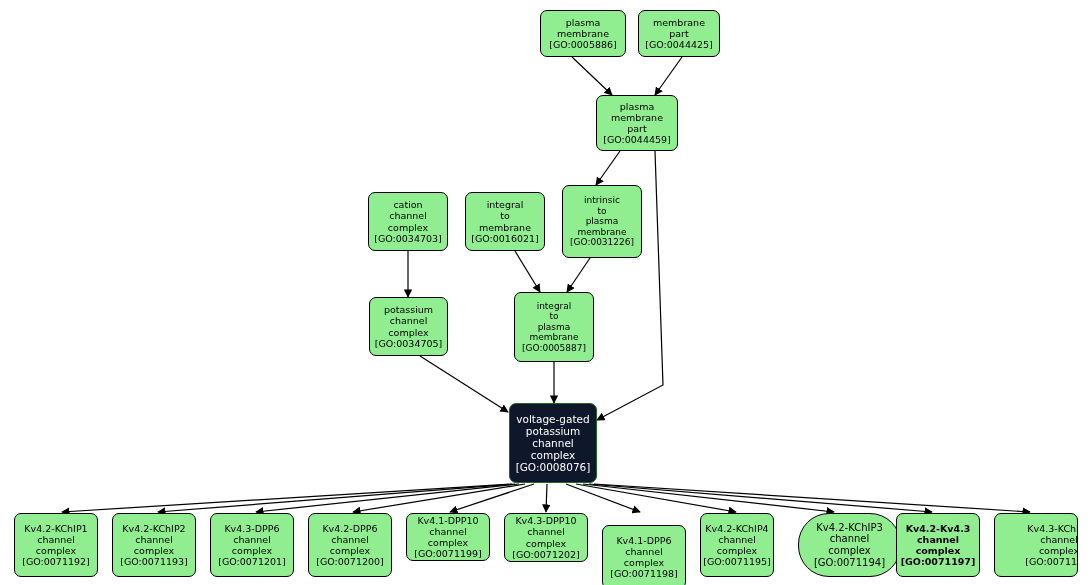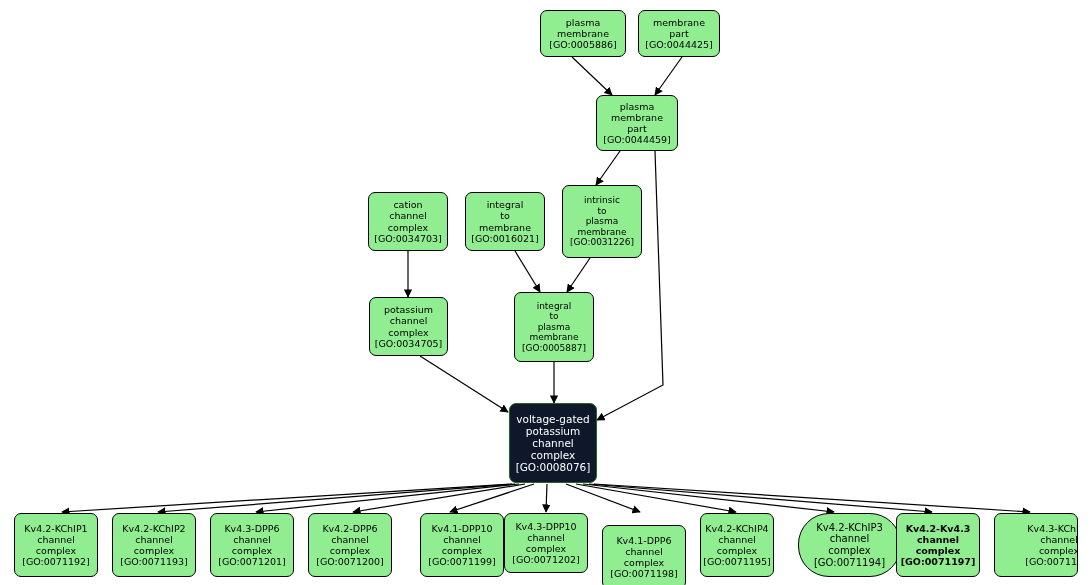--- a/index.html
+++ b/index.html
@@ -154,27 +154,27 @@
         <span class="line">channel</span>
         <span class="line">complex</span>
         <span class="line">[GO:0071201]</span>
       </div>
       <div class="go-node" style="left: 308px; top: 513px; width: 84px; height: 64px; font-size: 9.5px;">
         <span class="line">Kv4.2-DPP6</span>
         <span class="line">channel</span>
         <span class="line">complex</span>
         <span class="line">[GO:0071200]</span>
       </div>
-      <div class="go-node" style="left: 420px; top: 513px; width: 84px; height: 64px; font-size: 9.5px;">
+      <div class="go-node" style="left: 406px; top: 513px; width: 84px; height: 48px; font-size: 9.5px;">
         <span class="line">Kv4.1-DPP10</span>
         <span class="line">channel</span>
         <span class="line">complex</span>
         <span class="line">[GO:0071199]</span>
       </div>
-      <div class="go-node" style="left: 504px; top: 513px; width: 84px; height: 60px; font-size: 9.5px;">
+      <div class="go-node" style="left: 504px; top: 513px; width: 84px; height: 49px; font-size: 9.5px;">
         <span class="line">Kv4.3-DPP10</span>
         <span class="line">channel</span>
         <span class="line">complex</span>
         <span class="line">[GO:0071202]</span>
       </div>
       <div class="go-node" style="left: 602px; top: 513px; width: 84px; height: 64px; font-size: 9.5px; margin-top: 12px;">
         <span class="line">Kv4.1-DPP6</span>
         <span class="line">channel</span>
         <span class="line">complex</span>
         <span class="line">[GO:0071198]</span>

